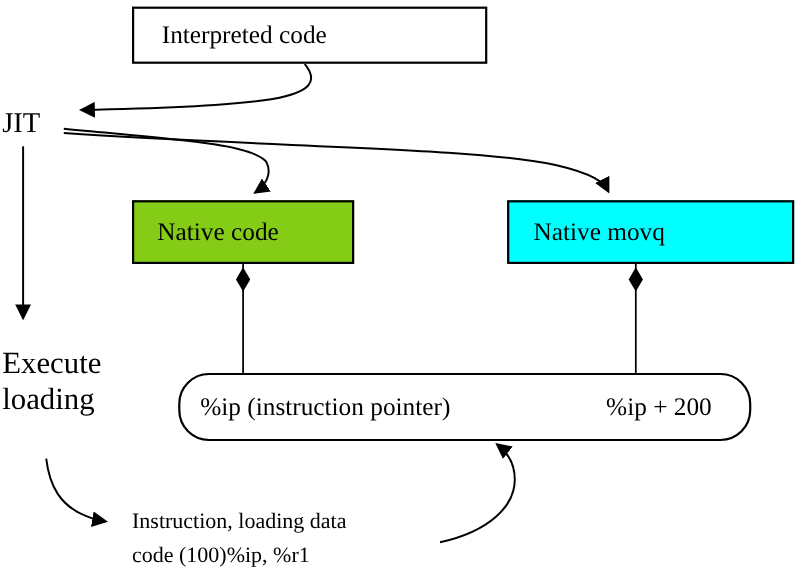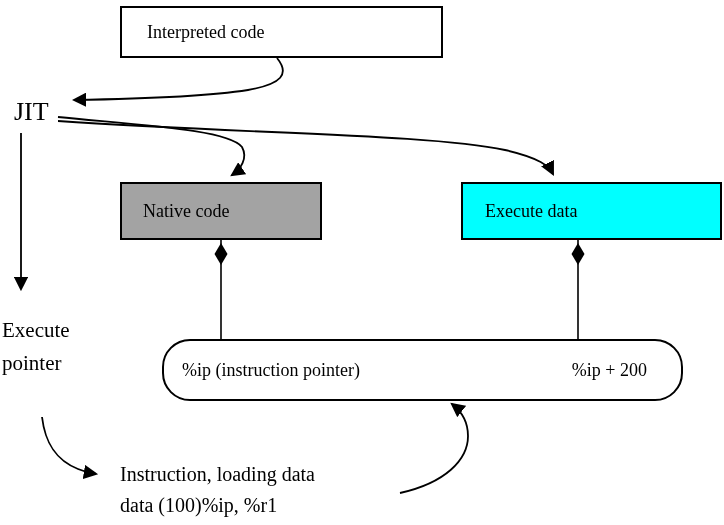--- a/index.html
+++ b/index.html
@@ -23,21 +23,21 @@
     width: 724px;
     height: 525px;
   }
   .node {
     position: absolute;
     box-sizing: border-box;
     border: 2px solid #000000;
     background: #ffffff;
     display: flex;
     align-items: center;
-    font-size: 18px;
+    font-size: 23px;
     white-space: nowrap;
   }
   #interpreted-box {
     left: 120px; top: 6px;
     width: 323px; height: 52px;
     padding-left: 25px;
   }
   #native-code-box {
     left: 120px; top: 182px;
     width: 202px; height: 58px;
@@ -55,27 +55,27 @@
     justify-content: space-between;
     padding: 0 34px 0 18px;
   }
   .freetext {
     position: absolute;
     white-space: nowrap;
     font-size: 23px;
     line-height: 32px;
   }
   #jit-label {
-    left: 14px; top: 97px;
+    left: 2px; top: 97px;
     font-size: 26px;
     line-height: 30px;
   }
   #execute-label {
     left: 2px; top: 314px;
-    font-size: 21px;
+    font-size: 28px;
     line-height: 33px;
   }
   #instruction-label {
     left: 120px; top: 459px;
     font-size: 20px;
     line-height: 31px;
   }
 </style>
 </head>
 <body>
@@ -107,36 +107,36 @@
 
     <path d="M 400 493 C 445 483 468 460 468 436 C 468 421 461 411 452 404" fill="none" stroke="#000000" stroke-width="1.8" marker-end="url(#arrowhead)"></path>
   </svg>
 
   <div class="node" id="interpreted-box">
     <span>Interpreted code</span>
   </div>
 
   <div class="freetext" id="jit-label">JIT</div>
 
-  <div class="node" id="native-code-box" style="background: #a3a3a3; align-items: center;">
+  <div class="node" id="native-code-box" style="background: #84cc16; align-items: center;">
     <span>Native code</span>
   </div>
 
   <div class="node" id="native-data-box" style="background: rgb(0, 255, 255);">
-    <span>Execute data</span>
+    <span>Native movq</span>
   </div>
 
   <div class="freetext" id="execute-label">
     <div>Execute</div>
-    <div>pointer</div>
+    <div>loading</div>
   </div>
 
   <div class="node" id="pointer-box">
     <span>%ip (instruction pointer)</span>
     <span>%ip + 200</span>
   </div>
 
   <div class="freetext" id="instruction-label">
     <div>Instruction, loading data</div>
-    <div>data (100)%ip, %r1</div>
+    <div>code (100)%ip, %r1</div>
   </div>
 
 </div>
 
 </body></html>

